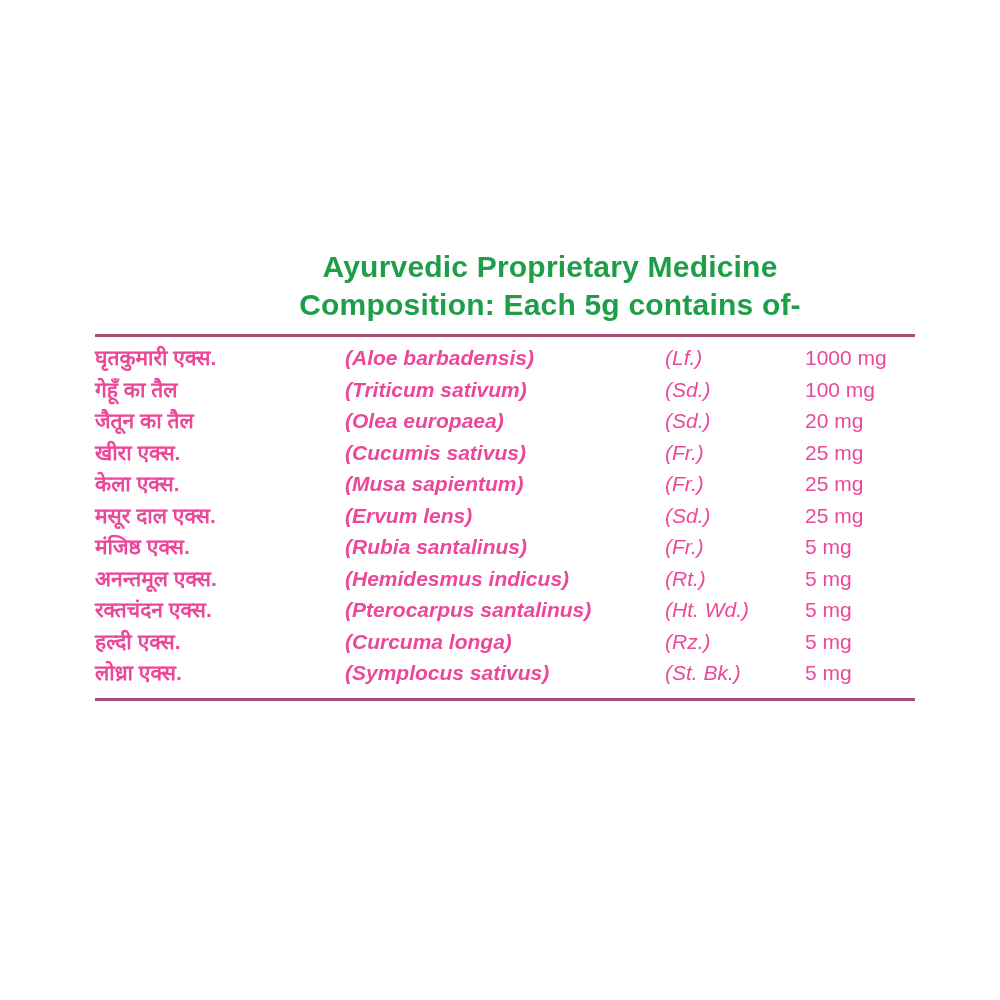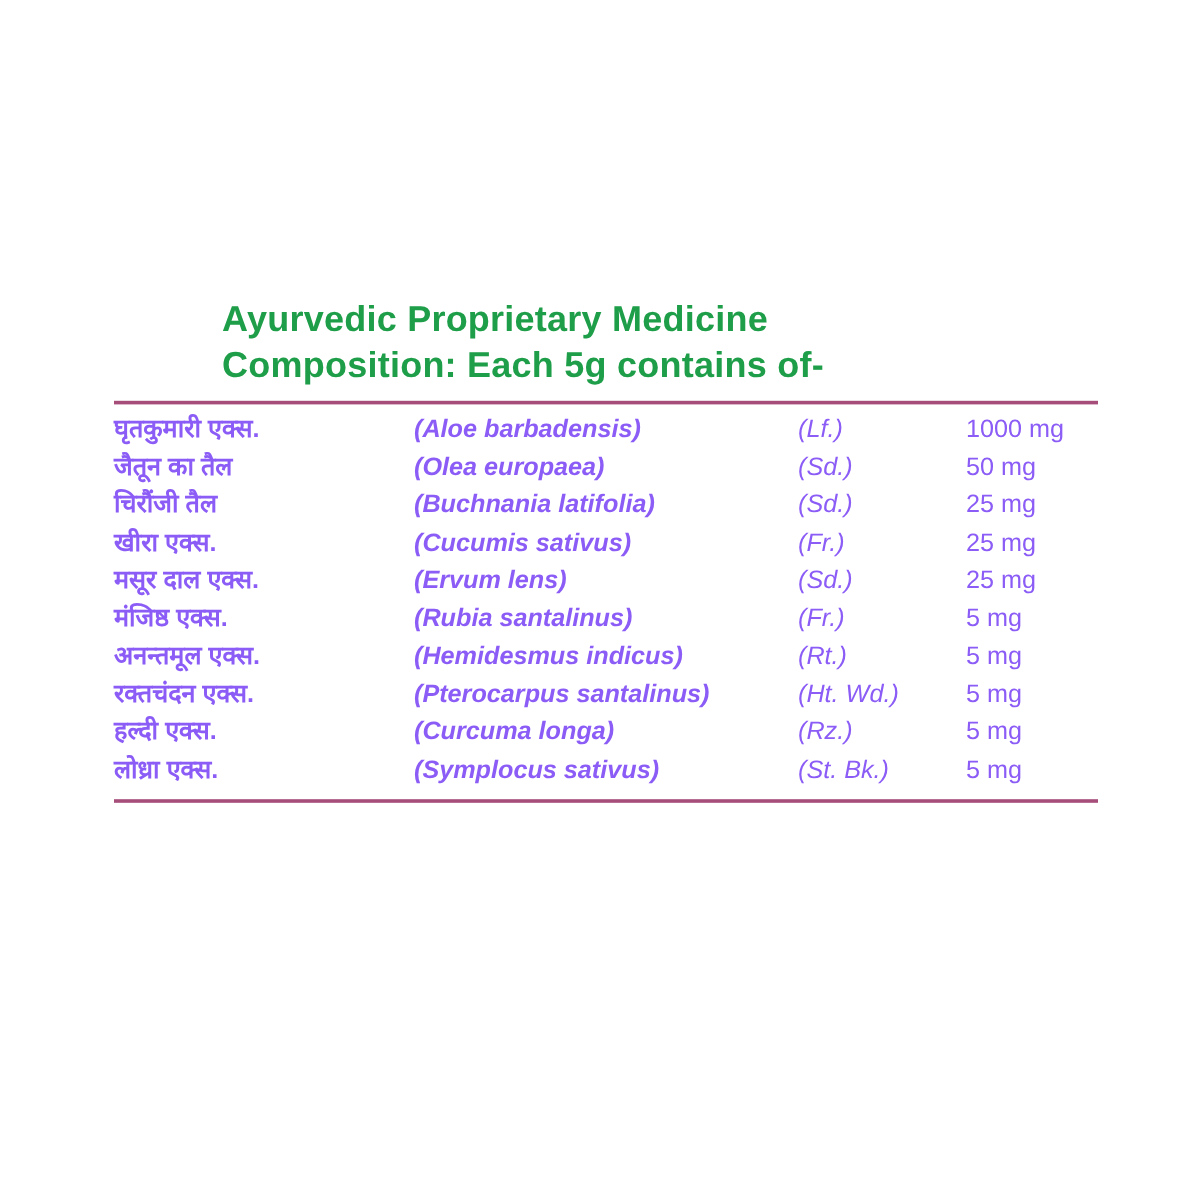--- a/index.html
+++ b/index.html
@@ -27,36 +27,37 @@
     width: 820px;
   }
 
   .heading-line {
     color: #1f9e4a;
     font-size: 30px;
     font-weight: bold;
     line-height: 38px;
     letter-spacing: 0.2px;
     padding-left: 90px;
+    text-align: center;
   }
 
   .rule {
     height: 3px;
     background: #a64d79;
     width: 820px;
   }
 
   #rule-top { margin-top: 10px; }
   #rule-bottom { margin-top: 8px; }
 
   table.ingredients {
     border-collapse: collapse;
     width: 820px;
     margin-top: 6px;
-    color: #8b5cf6;
+    color: #ec4899;
   }
 
   table.ingredients td {
     padding: 0 0 2px 0;
     vertical-align: baseline;
     font-size: 21px;
     line-height: 29.5px;
     white-space: nowrap;
   }
 
@@ -102,34 +103,40 @@
 
     <table class="ingredients">
       <tbody id="ingredients-body">
           <tr>
             <td class="col-hindi">घृतकुमारी एक्स.</td>
             <td class="col-latin">(Aloe barbadensis)</td>
             <td class="col-part">(Lf.)</td>
             <td class="col-qty">1000 mg</td>
           </tr>
           <tr>
+            <td class="col-hindi">गेहूँ का तैल</td>
+            <td class="col-latin">(Triticum sativum)</td>
+            <td class="col-part">(Sd.)</td>
+            <td class="col-qty">100 mg</td>
+          </tr>
+          <tr>
             <td class="col-hindi">जैतून का तैल</td>
             <td class="col-latin">(Olea europaea)</td>
             <td class="col-part">(Sd.)</td>
-            <td class="col-qty">50 mg</td>
-          </tr>
-          <tr>
-            <td class="col-hindi">चिरौंजी तैल</td>
-            <td class="col-latin">(Buchnania latifolia)</td>
-            <td class="col-part">(Sd.)</td>
-            <td class="col-qty">25 mg</td>
+            <td class="col-qty">20 mg</td>
           </tr>
           <tr>
             <td class="col-hindi">खीरा एक्स.</td>
             <td class="col-latin">(Cucumis sativus)</td>
+            <td class="col-part">(Fr.)</td>
+            <td class="col-qty">25 mg</td>
+          </tr>
+          <tr>
+            <td class="col-hindi">केला एक्स.</td>
+            <td class="col-latin">(Musa sapientum)</td>
             <td class="col-part">(Fr.)</td>
             <td class="col-qty">25 mg</td>
           </tr>
           <tr>
             <td class="col-hindi">मसूर दाल एक्स.</td>
             <td class="col-latin">(Ervum lens)</td>
             <td class="col-part">(Sd.)</td>
             <td class="col-qty">25 mg</td>
           </tr>
           <tr>

